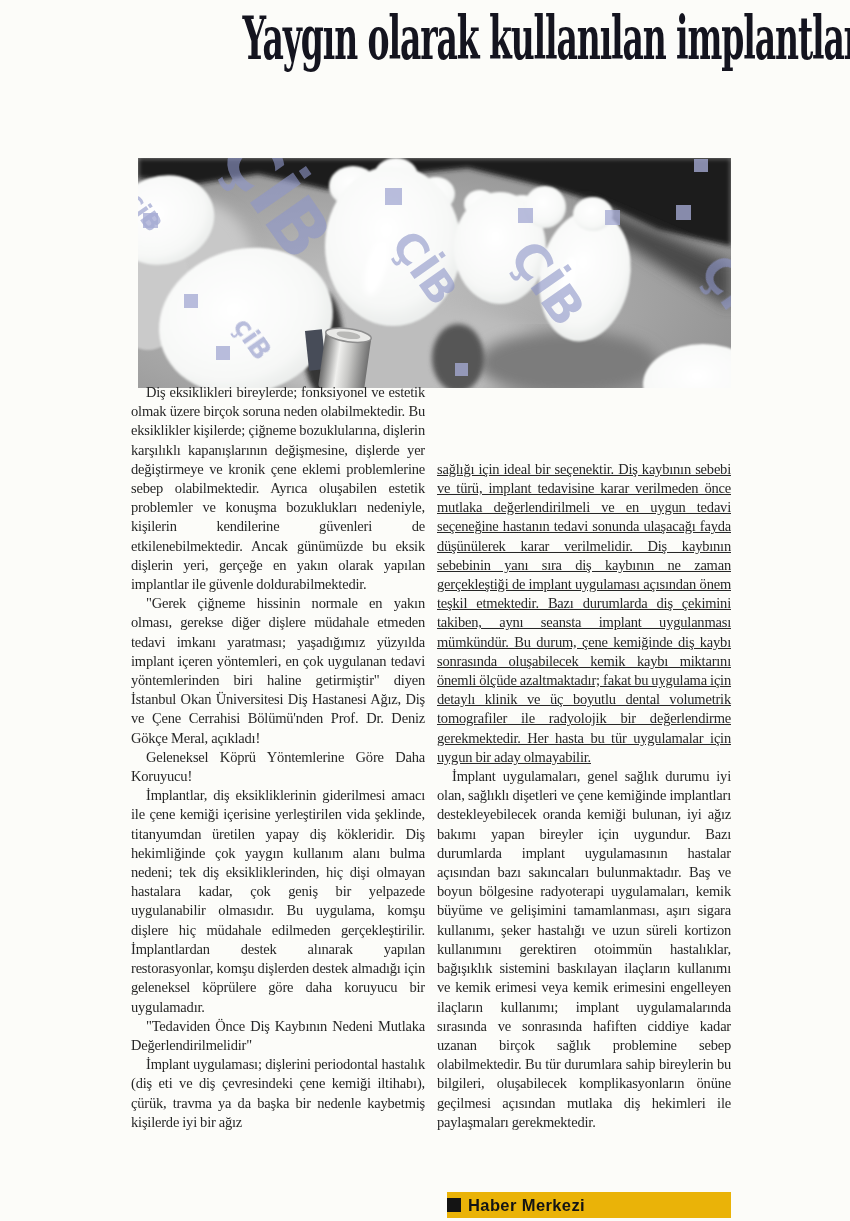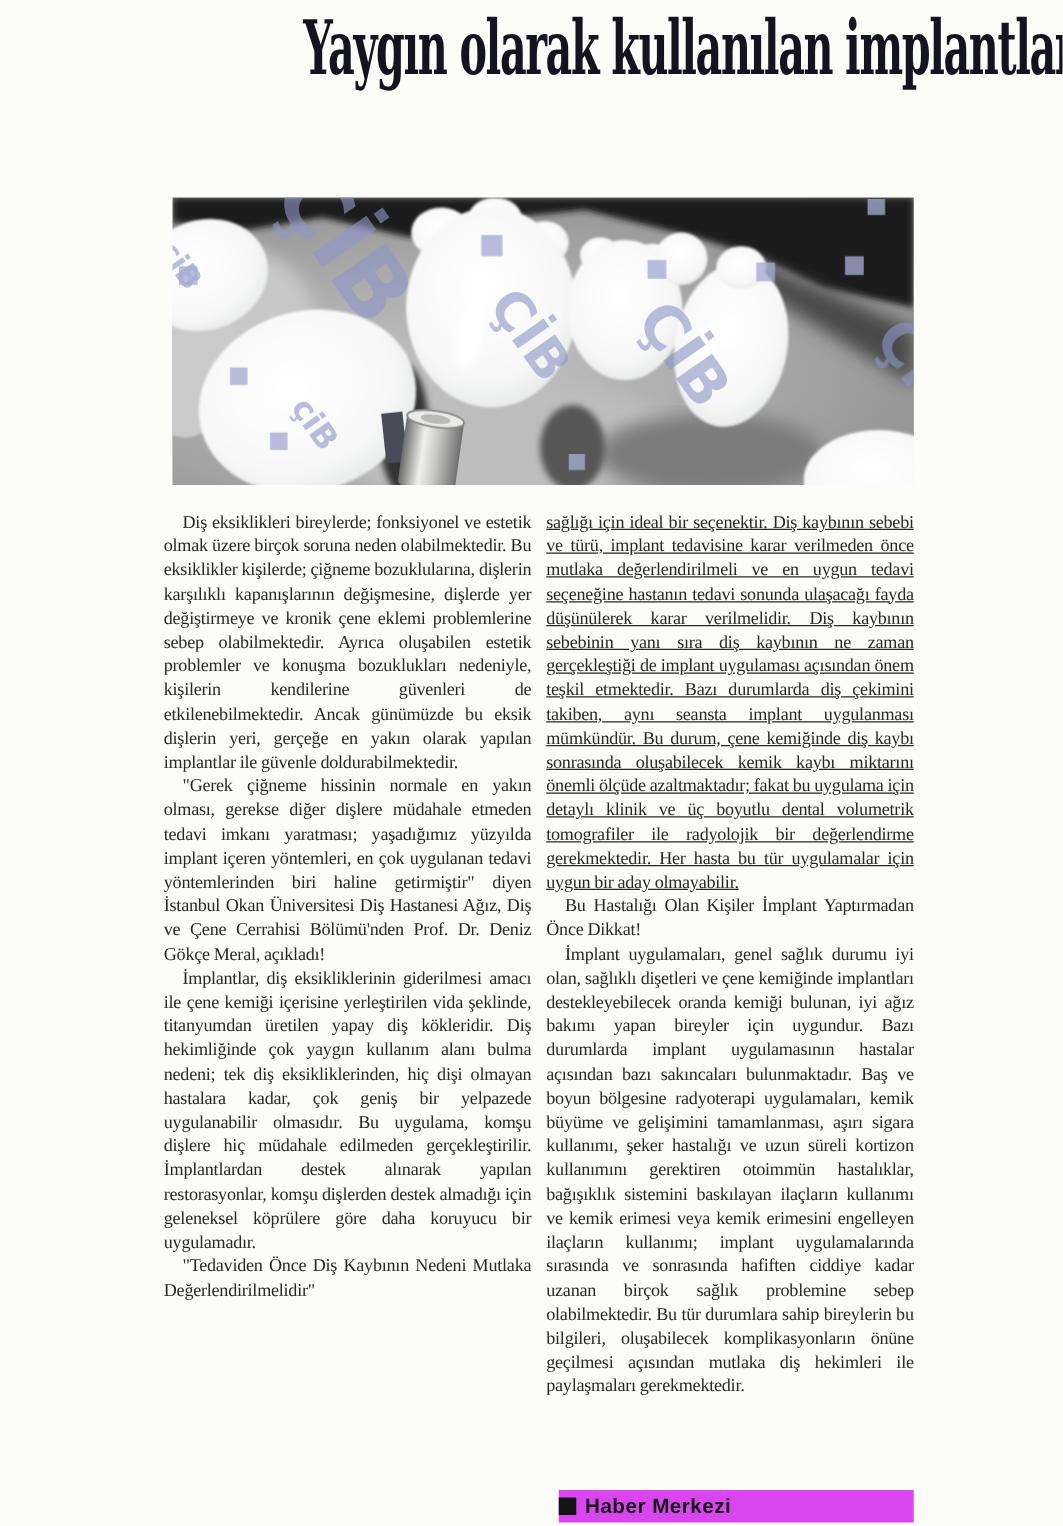--- a/index.html
+++ b/index.html
@@ -29,39 +29,39 @@
   
   .photo {
     position: absolute; left: 138px; top: 158px;
     width: 593px; height: 230px; overflow: hidden;
     background: #9a9a9a;
   }
   .photo svg { display: block; }
 
   
   .columns {
-    position: absolute; left: 131px; top: 409px;
-    width: 600px; display: flex; gap: 12px;
+    position: absolute; left: 131px; top: 383px;
+    width: 600px; display: flex; gap: 12px; align-items: flex-end;
   }
   .col { width: 294px; }
   .col p {
     margin: 0;
     font-size: 14.5px; line-height: 19.2px;
     letter-spacing: -0.2px; word-spacing: -0.3px;
     text-align: justify; text-indent: 15px;
     color: #272727;
   }
   .col p.cont { text-indent: 0; text-decoration: underline; }
 
   
   .byline {
     position: absolute; left: 447px; top: 1192px;
     width: 284px; height: 26px;
     display: flex; align-items: center; gap: 7px;
-    background: #d946ef; z-index: 5;
+    background: #eab308; z-index: 5;
   }
   .byline .sq { width: 14px; height: 14px; background: #141414; flex: 0 0 auto; }
   .byline .lbl {
     font-family: "Liberation Sans", sans-serif;
     font-weight: bold; font-size: 16.5px; color: #141414;
     letter-spacing: 0.4px; white-space: nowrap;
   }
 </style>
 </head>
 <body>
@@ -161,26 +161,27 @@
         <rect x="317" y="205" width="13" height="13"></rect>
         <rect x="556" y="1" width="14" height="13"></rect>
       </g>
     </svg>
   </div>
 
   <div class="columns">
     <div class="col">
       <p>Diş eksiklikleri bireylerde; fonksiyonel ve estetik olmak üzere birçok soruna neden olabilmektedir. Bu eksiklikler kişilerde; çiğneme bozuklularına, dişlerin karşılıklı kapanışlarının değişmesine, dişlerde yer değiştirmeye ve kronik çene eklemi problemlerine sebep olabilmektedir. Ayrıca oluşabilen estetik problemler ve konuşma bozuklukları nedeniyle, kişilerin kendilerine güvenleri de etkilenebilmektedir. Ancak günümüzde bu eksik dişlerin yeri, gerçeğe en yakın olarak yapılan implantlar ile güvenle doldurabilmektedir.</p>
       <p>"Gerek çiğneme hissinin normale en yakın olması, gerekse diğer dişlere müdahale etmeden tedavi imkanı yaratması; yaşadığımız yüzyılda implant içeren yöntemleri, en çok uygulanan tedavi yöntemlerinden biri haline getirmiştir" diyen İstanbul Okan Üniversitesi Diş Hastanesi Ağız, Diş ve Çene Cerrahisi Bölümü'nden Prof. Dr. Deniz Gökçe Meral, açıkladı!</p>
+      <p>Geleneksel Köprü Yöntemlerine Göre Daha Koruyucu!</p>
       <p>İmplantlar, diş eksikliklerinin giderilmesi amacı ile çene kemiği içerisine yerleştirilen vida şeklinde, titanyumdan üretilen yapay diş kökleridir. Diş hekimliğinde çok yaygın kullanım alanı bulma nedeni; tek diş eksikliklerinden, hiç dişi olmayan hastalara kadar, çok geniş bir yelpazede uygulanabilir olmasıdır. Bu uygulama, komşu dişlere hiç müdahale edilmeden gerçekleştirilir. İmplantlardan destek alınarak yapılan restorasyonlar, komşu dişlerden destek almadığı için geleneksel köprülere göre daha koruyucu bir uygulamadır.</p>
       <p>"Tedaviden Önce Diş Kaybının Nedeni Mutlaka Değerlendirilmelidir"</p>
+      <p>İmplant uygulaması; dişlerini periodontal hastalık (diş eti ve diş çevresindeki çene kemiği iltihabı), çürük, travma ya da başka bir nedenle kaybetmiş kişilerde iyi bir ağız</p>
     </div>
     <div class="col">
       <p class="cont">sağlığı için ideal bir seçenektir. Diş kaybının sebebi ve türü, implant tedavisine karar verilmeden önce mutlaka değerlendirilmeli ve en uygun tedavi seçeneğine hastanın tedavi sonunda ulaşacağı fayda düşünülerek karar verilmelidir. Diş kaybının sebebinin yanı sıra diş kaybının ne zaman gerçekleştiği de implant uygulaması açısından önem teşkil etmektedir. Bazı durumlarda diş çekimini takiben, aynı seansta implant uygulanması mümkündür. Bu durum, çene kemiğinde diş kaybı sonrasında oluşabilecek kemik kaybı miktarını önemli ölçüde azaltmaktadır; fakat bu uygulama için detaylı klinik ve üç boyutlu dental volumetrik tomografiler ile radyolojik bir değerlendirme gerekmektedir. Her hasta bu tür uygulamalar için uygun bir aday olmayabilir.</p>
-      <p>Bu Hastalığı Olan Kişiler İmplant Yaptırmadan Önce Dikkat!</p>
       <p>İmplant uygulamaları, genel sağlık durumu iyi olan, sağlıklı dişetleri ve çene kemiğinde implantları destekleyebilecek oranda kemiği bulunan, iyi ağız bakımı yapan bireyler için uygundur. Bazı durumlarda implant uygulamasının hastalar açısından bazı sakıncaları bulunmaktadır. Baş ve boyun bölgesine radyoterapi uygulamaları, kemik büyüme ve gelişimini tamamlanması, aşırı sigara kullanımı, şeker hastalığı ve uzun süreli kortizon kullanımını gerektiren otoimmün hastalıklar, bağışıklık sistemini baskılayan ilaçların kullanımı ve kemik erimesi veya kemik erimesini engelleyen ilaçların kullanımı; implant uygulamalarında sırasında ve sonrasında hafiften ciddiye kadar uzanan birçok sağlık problemine sebep olabilmektedir. Bu tür durumlara sahip bireylerin bu bilgileri, oluşabilecek komplikasyonların önüne geçilmesi açısından mutlaka diş hekimleri ile paylaşmaları gerekmektedir.</p>
     </div>
   </div>
 
   <div class="byline">
     <span class="sq"></span>
     <span class="lbl">Haber Merkezi</span>
   </div>
 
 </div>

